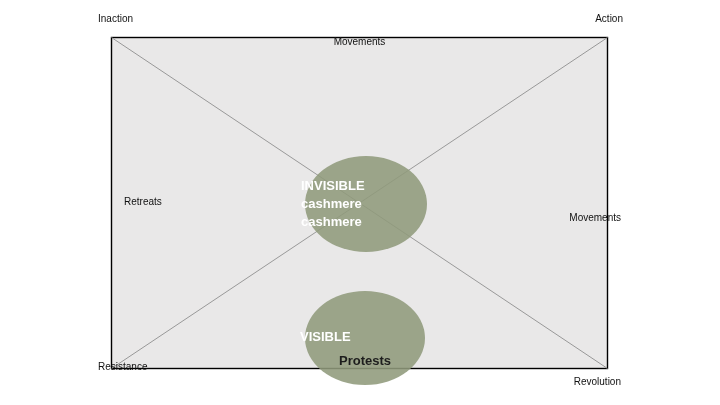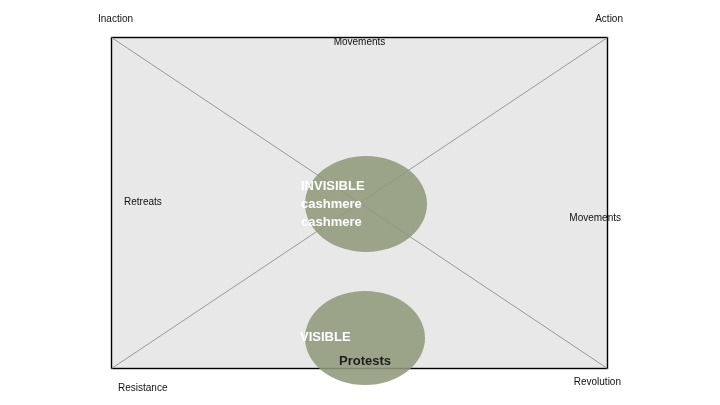--- a/index.html
+++ b/index.html
@@ -32,21 +32,21 @@
   }
   .lbl {
     position: absolute;
     font-size: 10px;
     line-height: 14px;
     color: #111111;
     white-space: nowrap;
   }
   .corner-tl { left: 98px;  top: 12px; }
   .corner-tr { right: 97px; top: 12px; }
-  .corner-bl { left: 98px;  top: 381px; margin-left: 20px; }
+  .corner-bl { left: 98px;  top: 360px; }
   .corner-br { right: 99px; top: 375px; }
   .edge-top  { left: 111px; top: 35px; width: 497px; text-align: center; }
   .edge-left { left: 124px; top: 195px; }
   .edge-right{ right: 99px; top: 195px; margin-top: 16px; }
   .ellipse-text {
     position: absolute;
     width: 130px;
     text-align: left;
     color: #ffffff;
     font-weight: 700;

